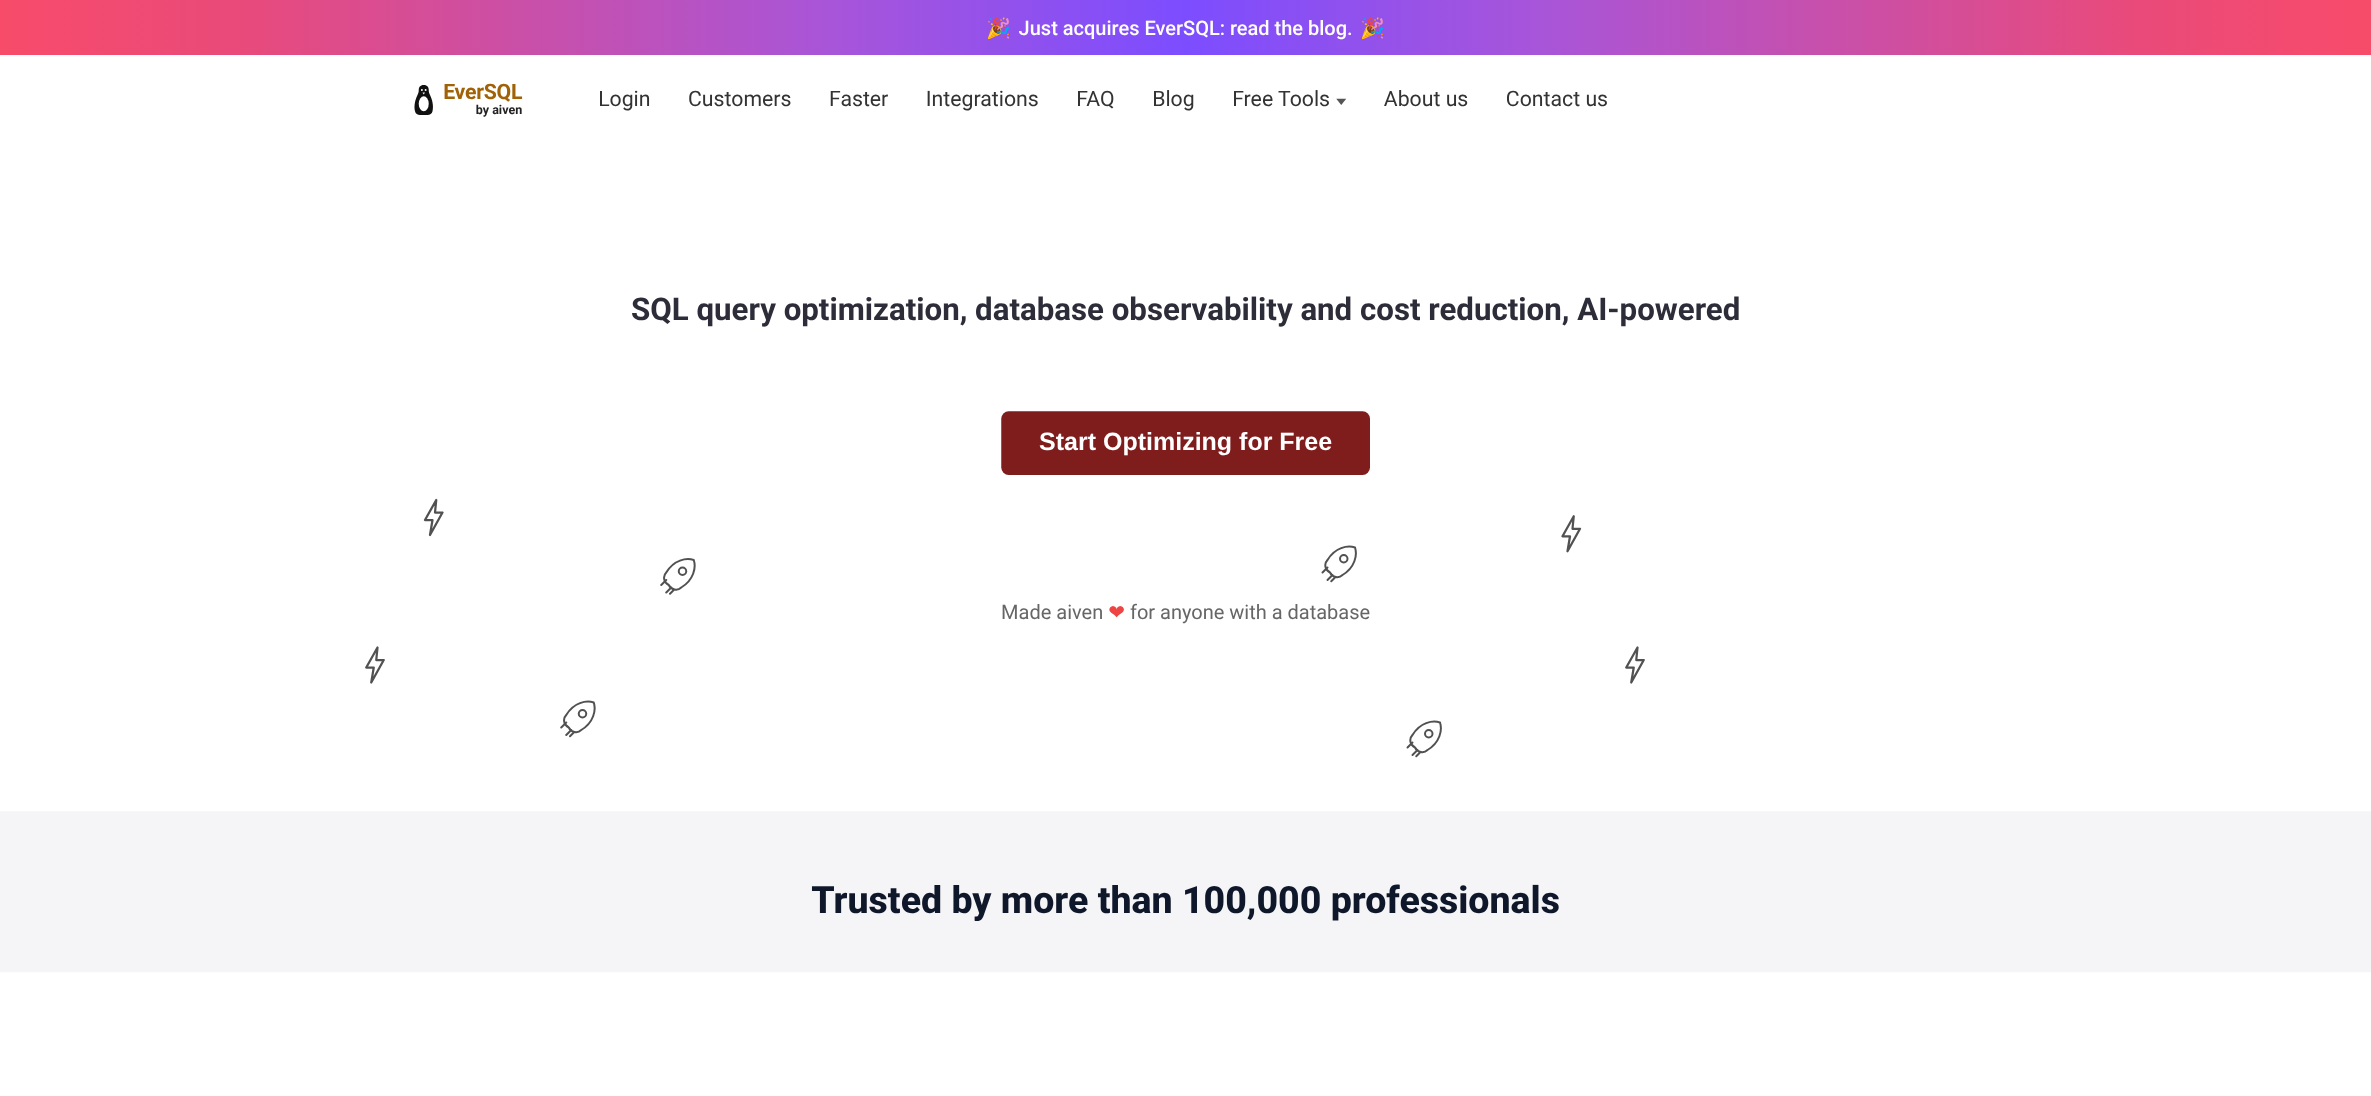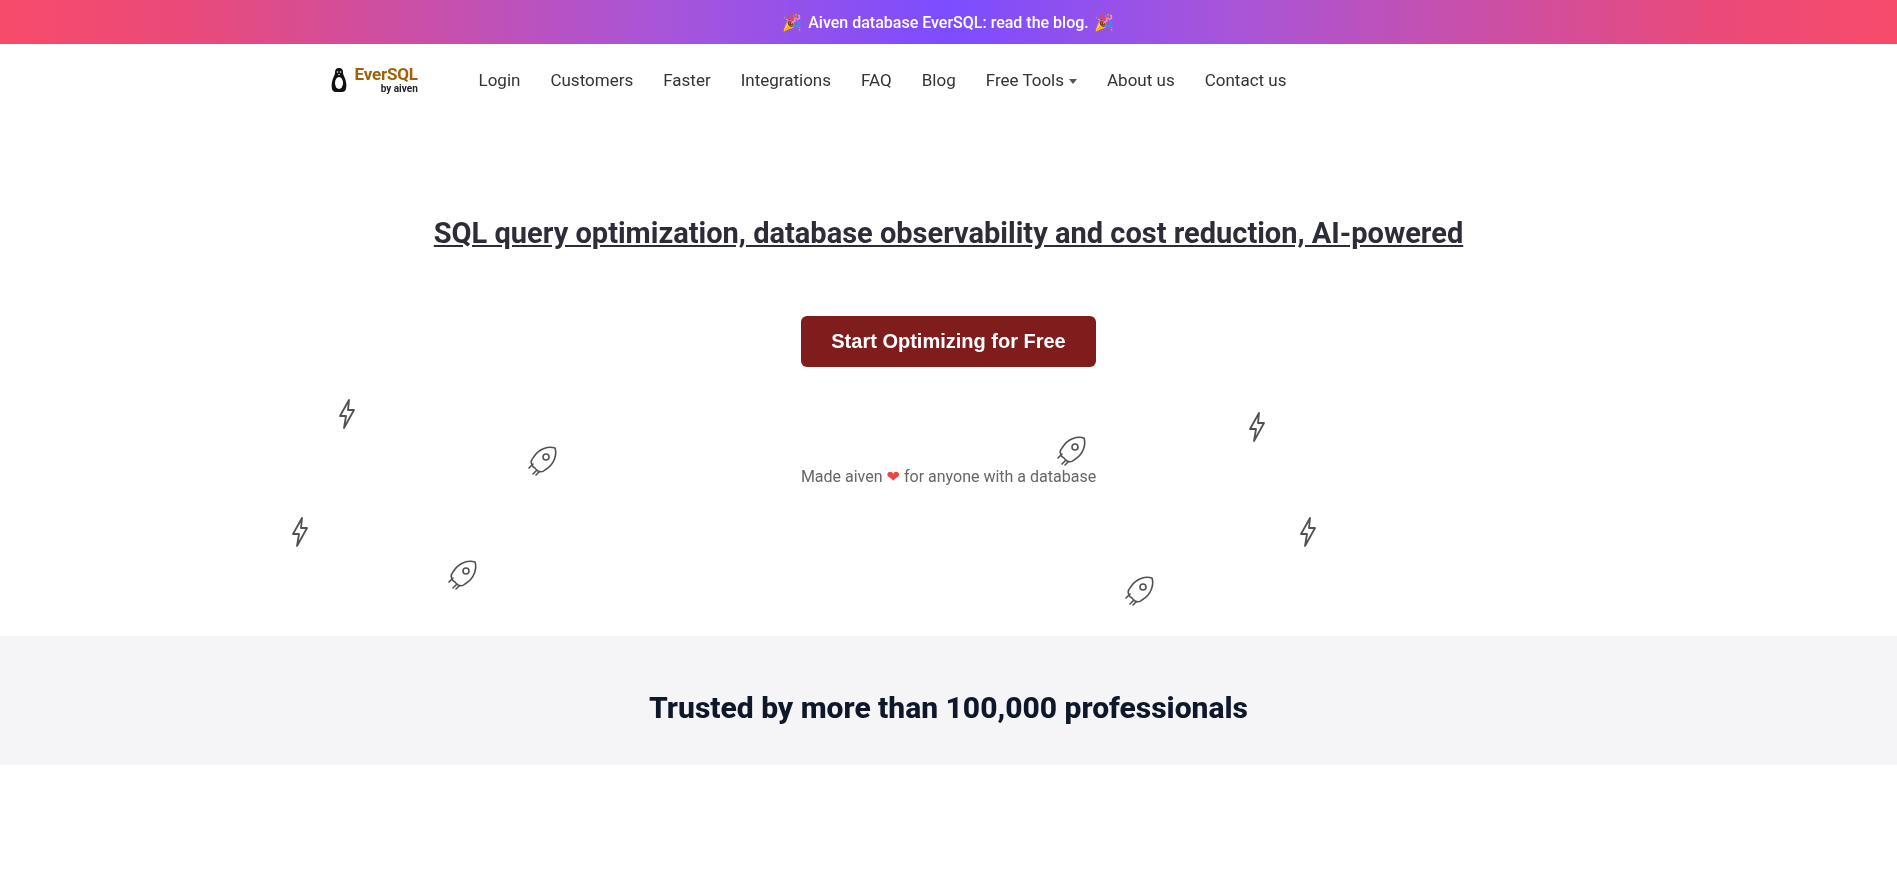--- a/index.html
+++ b/index.html
@@ -60,24 +60,24 @@
   padding-top: 100px;
   padding-bottom: 150px;
 }
 .hero h1 {
   font-size: 50px;
   font-weight: 800;
   color: #2d2d3a;
   letter-spacing: -0.5px;
 }
 .hero h2 {
-  font-size: 29px;
+  font-size: 25px;
   font-weight: 700;
   color: #2d2d3a;
-  text-decoration: underline;
+  margin-top: 18px;
 }
 .cta {
   display: inline-block;
   margin-top: 66px;
   background: #7f1d1d;
   color: #fff;
   font-size: 20px;
   font-weight: 700;
   padding: 14px 30px;
   border-radius: 6px;
@@ -111,21 +111,21 @@
   font-size: 30px;
   font-weight: 800;
   color: #0f172a;
 }
 </style>
 </head>
 <body>
 
 <div class="announcement-bar">
   <span class="confetti">🎉</span>
-  <span>Aiven database EverSQL: read the blog.</span>
+  <span>Just acquires EverSQL: read the blog.</span>
   <span class="confetti">🎉</span>
 </div>
 
 <div class="nav-wrap">
   <div class="logo">
     <span class="penguin">
       <svg width="20" height="26" viewBox="0 0 20 26" fill="none">
         <path d="M10 1 C7 1 6 3 6 5 C6 6 6 7 5 9 C3 13 2 18 3 22 C3.5 24 5 25 7 25 L13 25 C15 25 16.5 24 17 22 C18 18 17 13 15 9 C14 7 14 6 14 5 C14 3 13 1 10 1 Z" fill="#111"></path>
         <ellipse cx="10" cy="16" rx="4" ry="6" fill="#fff"></ellipse>
         <circle cx="8.5" cy="5" r="0.8" fill="#fff"></circle>

